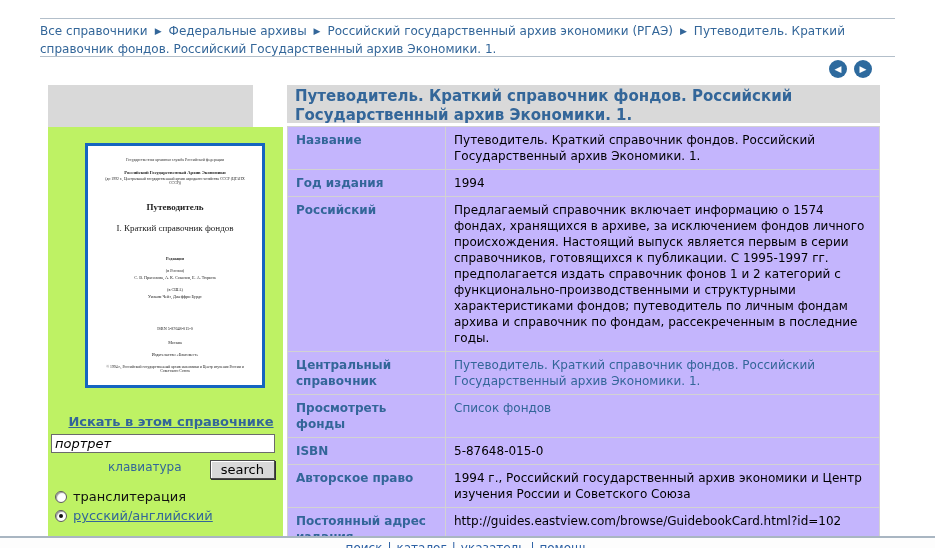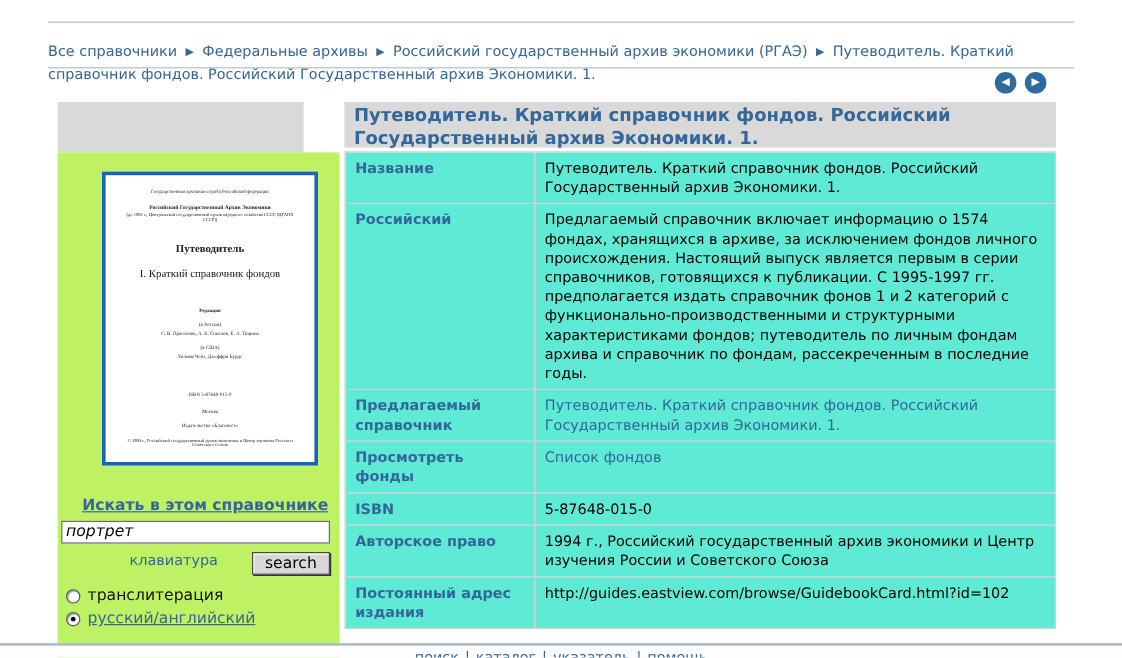--- a/index.html
+++ b/index.html
@@ -8,21 +8,21 @@
     background:#ffffff;
     font-family:"DejaVu Sans","Liberation Sans",sans-serif;
     -webkit-font-smoothing:antialiased;
   }
   .rule{position:absolute;left:40px;width:855px;height:1px;background:#b3bfca;}
   .rule-top{top:18px;}
   .rule-mid{top:56px;}
 
   
   .breadcrumb{
-    position:absolute;top:35px;left:40px;width:845px;
+    position:absolute;top:23px;left:40px;width:845px;
     font-size:12px;line-height:17px;color:#336699;
   }
   .bc-item{color:#336699;cursor:pointer;}
   .bc-sep{color:#336699;font-size:9px;margin:0 7px;position:relative;top:-1px;}
 
   
   .pager{position:absolute;top:60px;left:829px;display:flex;gap:7px;}
   .pager-btn{
     width:18px;height:18px;border-radius:50%;background:#2d6a9e;
     color:#fff;font-size:9px;line-height:18px;text-align:center;cursor:pointer;
@@ -84,21 +84,21 @@
   }
   .radio-row:nth-child(2) .radio-label{color:#336699;text-decoration:underline;}
 
   
   .main{position:absolute;top:85px;left:287px;width:593px;}
   .title-bar{
     background:#d9d9d9;color:#336699;font-weight:bold;font-size:15px;
     line-height:19px;padding:2px 8px;height:38px;box-sizing:border-box;
   }
   .info-table{margin-top:3px;border-collapse:collapse;width:593px;font-size:12px;line-height:16px;}
-  .info-table td{border:1px solid #d2d2d2;padding:5px 8px;vertical-align:top;background:#5eead4;}
+  .info-table td{border:1px solid #d2d2d2;padding:5px 8px;vertical-align:top;background:#c4b5fd;}
   .info-table td.lbl{width:141px;color:#336699;font-weight:bold;}
   .info-table td.val{color:#000;}
   .lnk{color:#336699;cursor:pointer;}
 
   
   .footer{
     position:absolute;top:536px;left:0;width:935px;height:12px;
     border-top:2px solid #a9b6c2;background:#fdfdfd;text-align:center;
     padding-top:3px;font-size:12px;
   }
@@ -161,25 +161,29 @@
 
 <div class="main">
   <div class="title-bar">Путеводитель. Краткий справочник фондов. Российский Государственный архив Экономики. 1.</div>
   <table class="info-table">
     <tbody>
         <tr>
           <td class="lbl">Название</td>
           <td class="val">Путеводитель. Краткий справочник фондов. Российский Государственный архив Экономики. 1.</td>
         </tr>
         <tr>
+          <td class="lbl">Год издания</td>
+          <td class="val">1994</td>
+        </tr>
+        <tr>
           <td class="lbl">Российский</td>
           <td class="val">Предлагаемый справочник включает информацию о 1574 фондах, хранящихся в архиве, за исключением фондов личного происхождения. Настоящий выпуск является первым в серии справочников, готовящихся к публикации. С 1995-1997 гг. предполагается издать справочник фонов 1 и 2 категорий с функционально-производственными и структурными характеристиками фондов; путеводитель по личным фондам архива и справочник по фондам, рассекреченным в последние годы.</td>
         </tr>
         <tr>
-          <td class="lbl">Предлагаемый справочник</td>
+          <td class="lbl">Центральный справочник</td>
           <td class="val"><span class="lnk">Путеводитель. Краткий справочник фондов. Российский Государственный архив Экономики. 1.</span></td>
         </tr>
         <tr>
           <td class="lbl">Просмотреть фонды</td>
           <td class="val"><span class="lnk">Список фондов</span></td>
         </tr>
         <tr>
           <td class="lbl">ISBN</td>
           <td class="val">5-87648-015-0</td>
         </tr>

